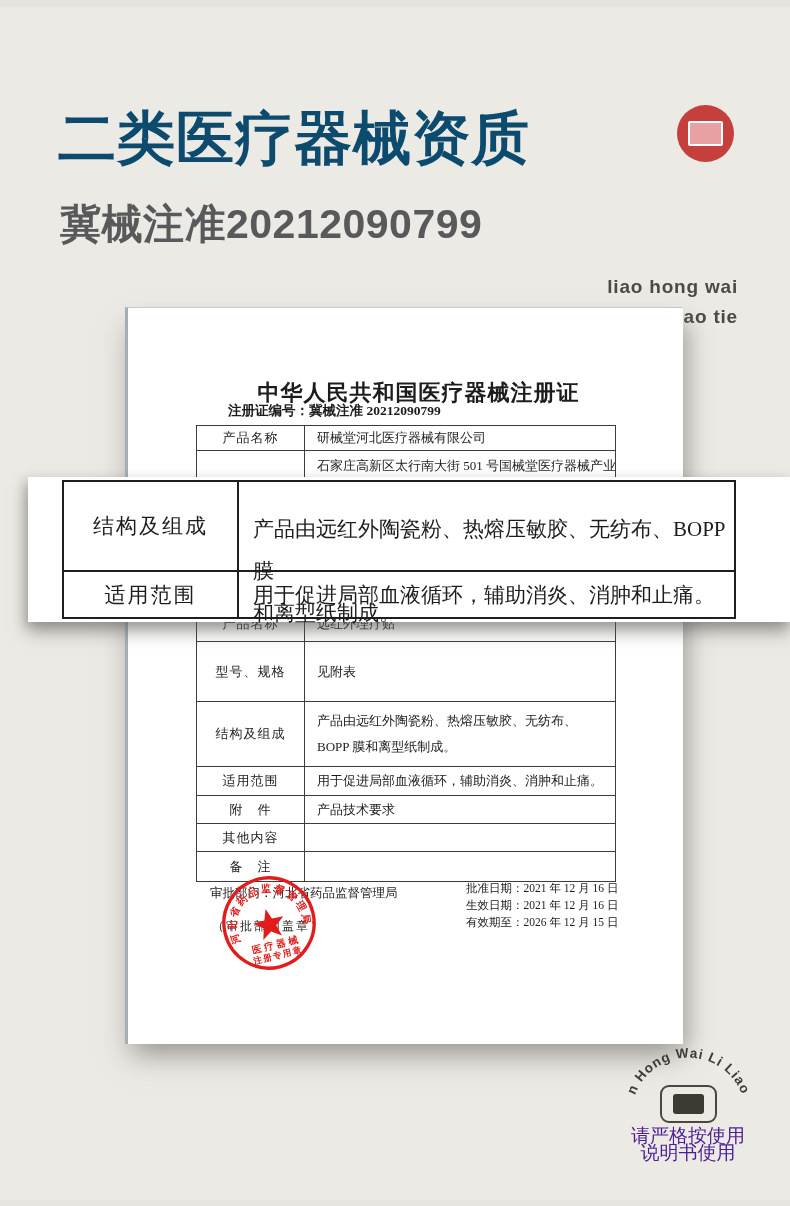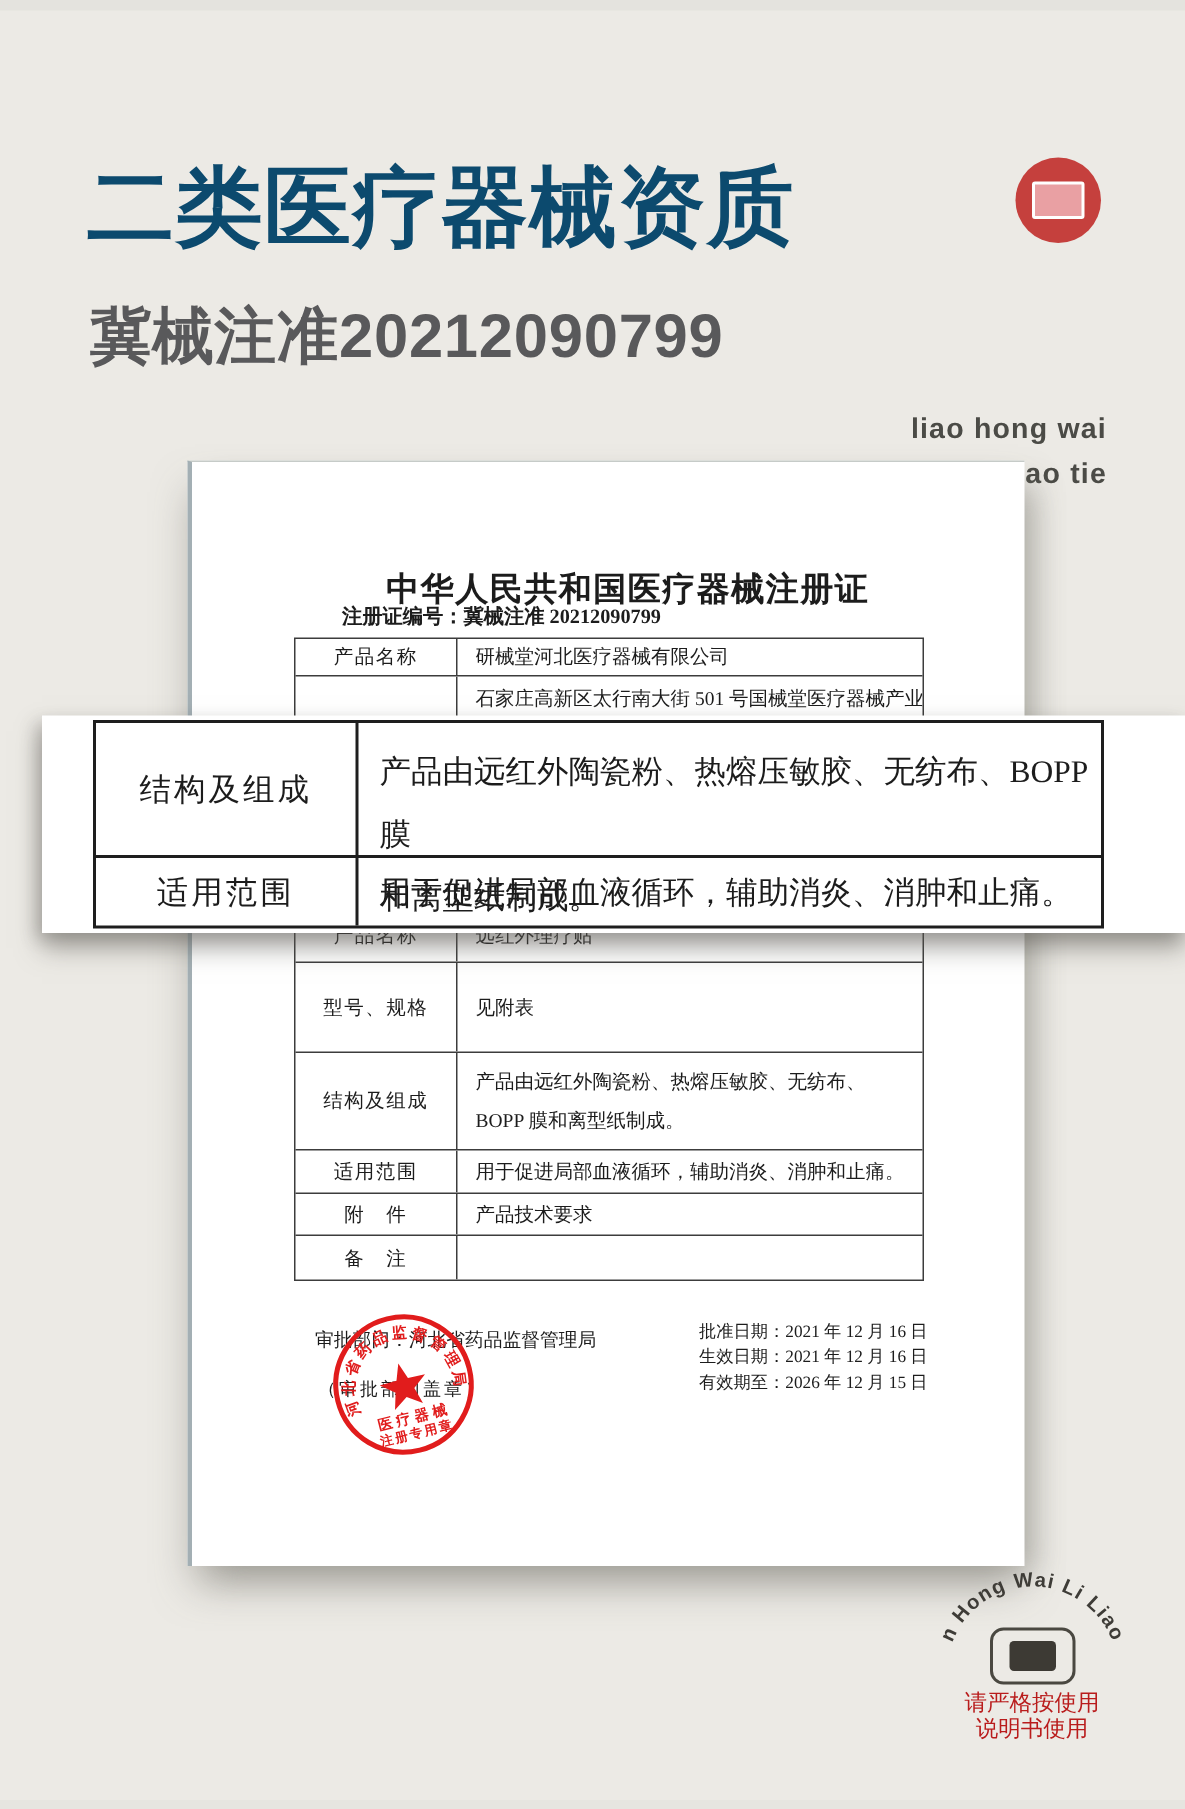--- a/index.html
+++ b/index.html
@@ -53,30 +53,30 @@
   .callout{position:absolute;left:28px;top:477px;width:762px;height:145px;background:#fff;
            box-shadow:0 10px 16px rgba(90,88,82,.5), -4px 4px 10px rgba(90,88,82,.25);}
   .ztable{position:absolute;left:34px;top:3px;width:674px;height:139px;border:2px solid #1E1E1E;
           box-sizing:border-box;}
   .zrow{display:flex;box-sizing:border-box;}
   .zrow1{height:90px;border-bottom:2px solid #1E1E1E;}
   .zrow2{height:45px;}
   .zlbl{width:175px;border-right:2px solid #1E1E1E;box-sizing:border-box;display:flex;
         align-items:center;justify-content:center;font-size:21px;letter-spacing:2px;}
   .zval{flex:1;padding-left:14px;box-sizing:border-box;font-size:21px;}
-  .zrow1 .zval{padding-top:11px;line-height:42px;}
+  .zrow1 .zval{padding-top:26px;line-height:42px;}
   .zrow2 .zval{display:flex;align-items:center;}
 
   
   .badge-arc{position:absolute;left:598px;top:1038px;width:180px;height:90px;}
   .patch-outline{position:absolute;left:660px;top:1085px;width:57px;height:38px;border:2px solid #4A4841;
                  border-radius:9px;box-sizing:border-box;display:flex;align-items:center;justify-content:center;}
   .patch-inner{width:31px;height:20px;background:#3D3A34;border-radius:3px;}
   .badge-caption{position:absolute;left:613px;top:1127px;width:150px;text-align:center;
-                 font-size:15px;color:#b91c1c;line-height:17px;}
+                 font-size:19px;color:#4c1d95;line-height:17px;}
 </style>
 </head>
 <body>
 
 <div class="page">
   <div class="edge-strip edge-top"></div>
 
   <div class="page-title">二类医疗器械资质</div>
   <div class="page-subtitle">冀械注准20212090799</div>
   <div class="logo-circle" style="background:#C5403D;">
@@ -112,20 +112,24 @@
         <div class="lbl">结构及组成</div>
         <div class="val">产品由远红外陶瓷粉、热熔压敏胶、无纺布、BOPP 膜和离型纸制成。</div>
       </div>
       <div class="crow h29">
         <div class="lbl">适用范围</div>
         <div class="val">用于促进局部血液循环，辅助消炎、消肿和止痛。</div>
       </div>
       <div class="crow h28">
         <div class="lbl">附　件</div>
         <div class="val">产品技术要求</div>
+      </div>
+      <div class="crow h28">
+        <div class="lbl">其他内容</div>
+        <div class="val"></div>
       </div>
       <div class="crow h29">
         <div class="lbl">备　注</div>
         <div class="val"></div>
       </div>
     </div>
 
     <div class="dept-line">审批部门：河北省药品监督管理局</div>
     <div class="seal-note">（审批部门盖章）</div>
     <div class="dates">

